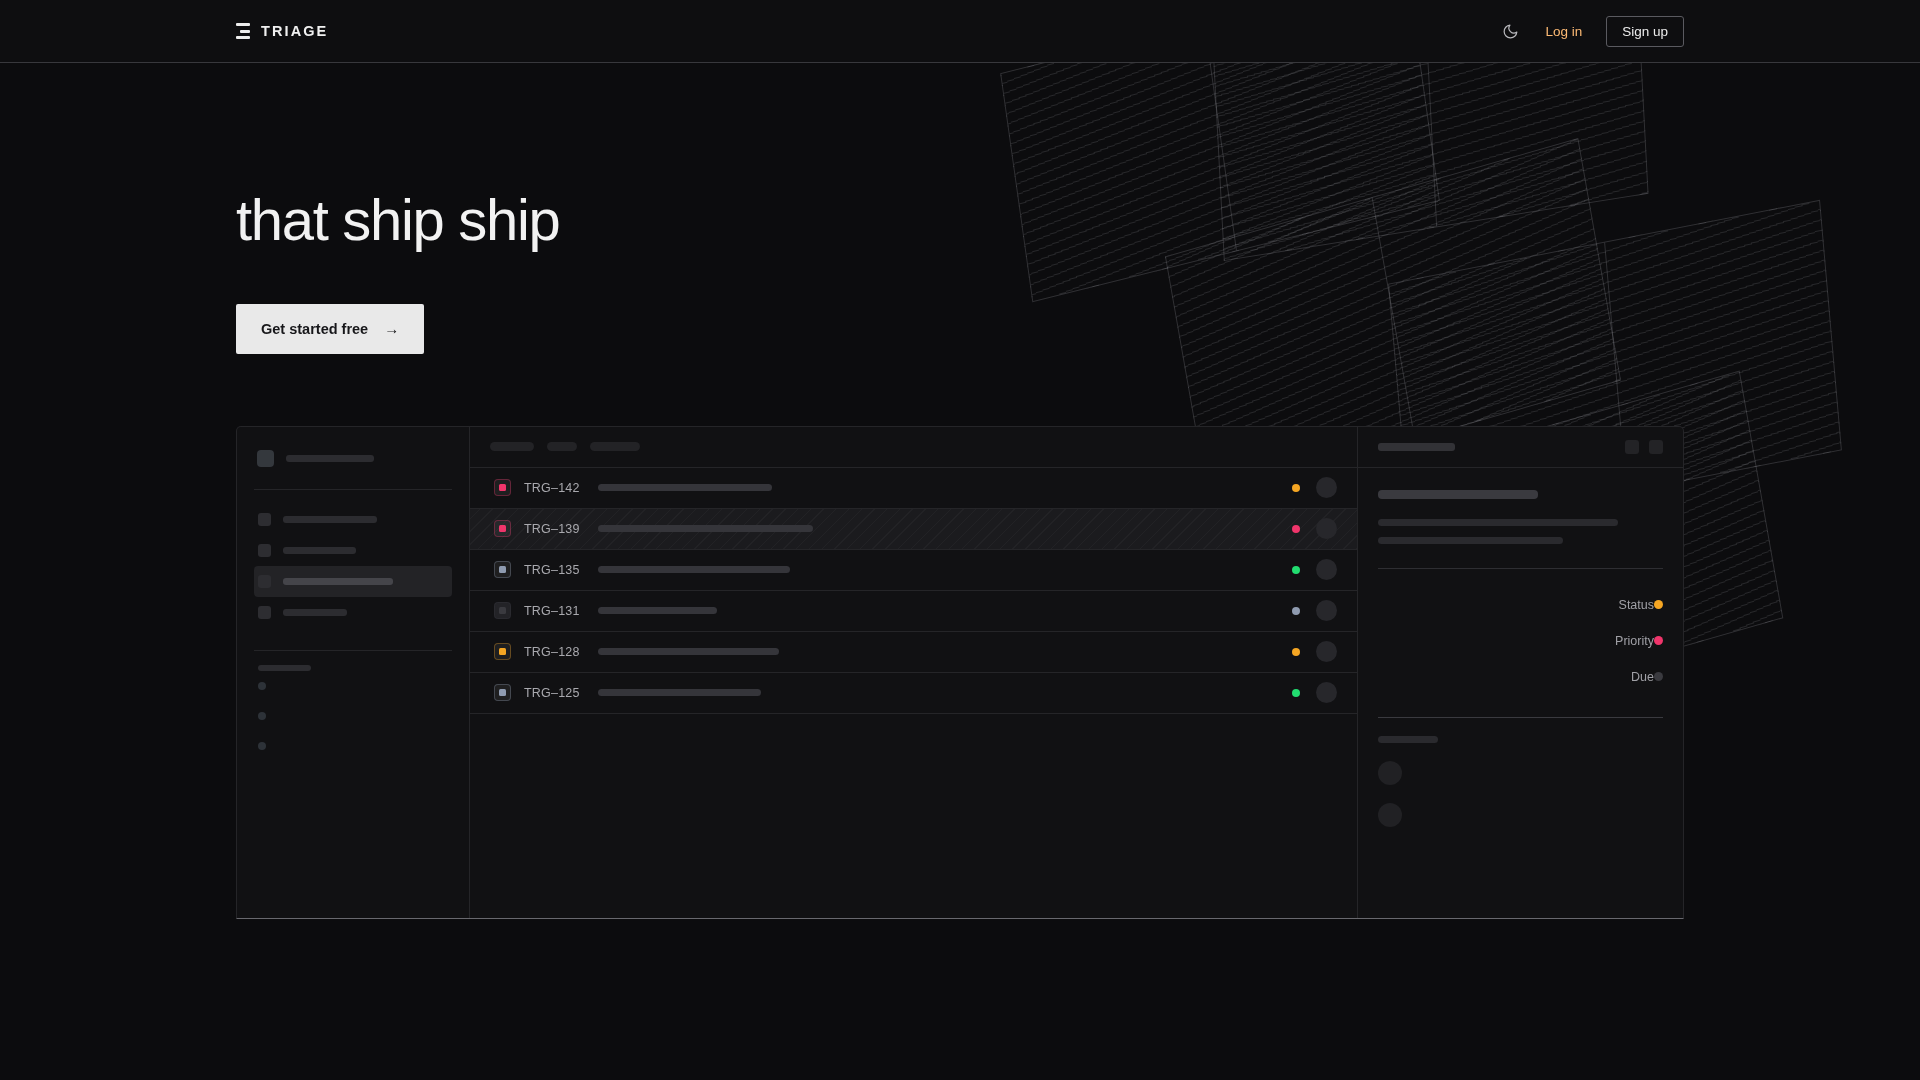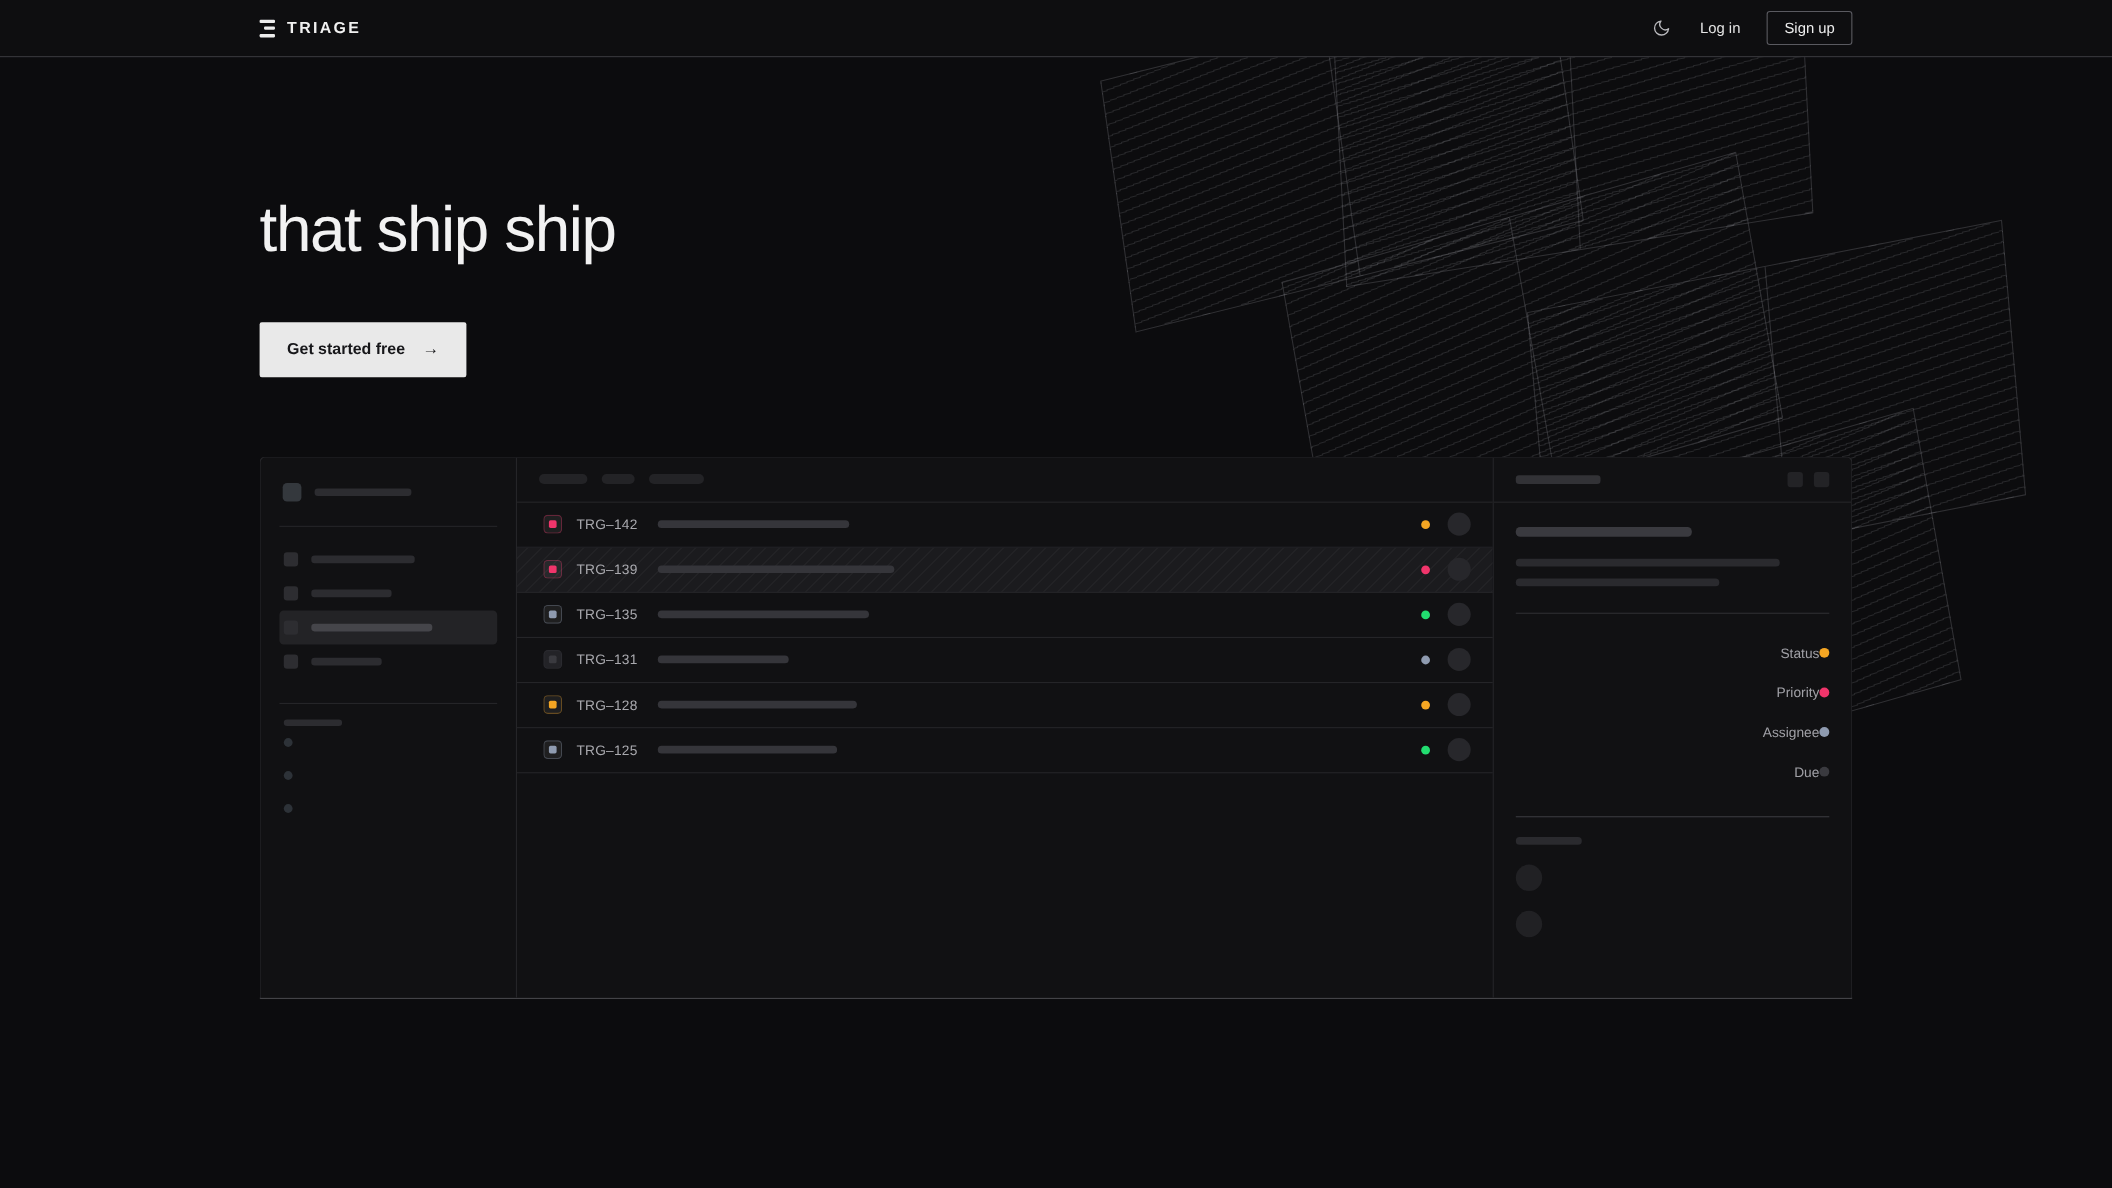--- a/index.html
+++ b/index.html
@@ -30,37 +30,37 @@
   }
   .r1 { width:420px; height:230px; left:1010px; top:22px;  transform:rotate(-14deg) skewX(-6deg); }
   .r2 { width:430px; height:235px; left:1215px; top:-8px;  transform:rotate(-9deg)  skewX(-6deg); }
   .r3 { width:430px; height:245px; left:1178px; top:196px; transform:rotate(-16deg) skewX(-6deg); }
   .r4 { width:440px; height:250px; left:1395px; top:242px; transform:rotate(-11deg) skewX(-6deg); }
   .r5 { width:440px; height:250px; left:1330px; top:430px; transform:rotate(-16deg) skewX(-6deg); }
 
   
   .site-header {
     position:relative; z-index:5;
-    height:52px; width:100%;
+    height:63px; width:100%;
     background:#0e0e10;
     border-bottom:1px solid #38383c;
     display:flex; align-items:center;
   }
   .hdr-inner { width:100%; padding:0 236px; display:flex; align-items:center; justify-content:space-between; }
   .brand { display:flex; align-items:center; gap:11px; }
   .brand-mark { width:14px; height:16px; display:flex; flex-direction:column; justify-content:space-between; }
   .brand-mark i { display:block; height:3px; background:#ededed; border-radius:1px; }
   .brand-mark i:nth-child(1){ width:14px; }
   .brand-mark i:nth-child(2){ width:10px; margin-left:4px; }
   .brand-mark i:nth-child(3){ width:14px; }
   .brand-name { font-size:14.5px; font-weight:700; letter-spacing:2.1px; color:#f0f0f0; }
   .hdr-right { display:flex; align-items:center; gap:24px; }
   .theme-toggle { width:22px;height:22px;display:flex;align-items:center;justify-content:center;cursor:pointer;background:none;border:none; }
   .theme-toggle svg { display:block; }
-  .login-link { font-size:13.5px; color:#e5e5e5; text-decoration:none; cursor:pointer; }
+  .login-link { font-size:13.5px; color:#fdba74; text-decoration:none; cursor:pointer; }
   .signup-btn {
     font-size:13.5px; color:#ededed; background:transparent;
     border:1px solid #5a5a60; border-radius:3px;
     padding:7px 15px; cursor:pointer;
     font-family:inherit;
   }
 
   
   .hero { position:relative; z-index:3; padding:60px 236px 0; }
   .hero h1 {
@@ -332,24 +332,20 @@
       <div id="detail-meta">
           <div class="meta">
             <span class="meta-label">Status</span>
             <span class="meta-dot" style="background:#f5a623"></span>
           </div>
           <div class="meta">
             <span class="meta-label">Priority</span>
             <span class="meta-dot" style="background:#f0356b"></span>
           </div>
           <div class="meta">
-            <span class="meta-label">Assignee</span>
-            <span class="meta-dot" style="background:#8f9bb0"></span>
-          </div>
-          <div class="meta">
             <span class="meta-label">Due</span>
             <span class="meta-dot" style="background:#3a3a3f"></span>
           </div>
         </div>
       <div class="d-hr2"></div>
       <div class="d-sub"></div>
       <div id="detail-comments">
           <div class="d-comment"></div>
           <div class="d-comment"></div>
         </div>

